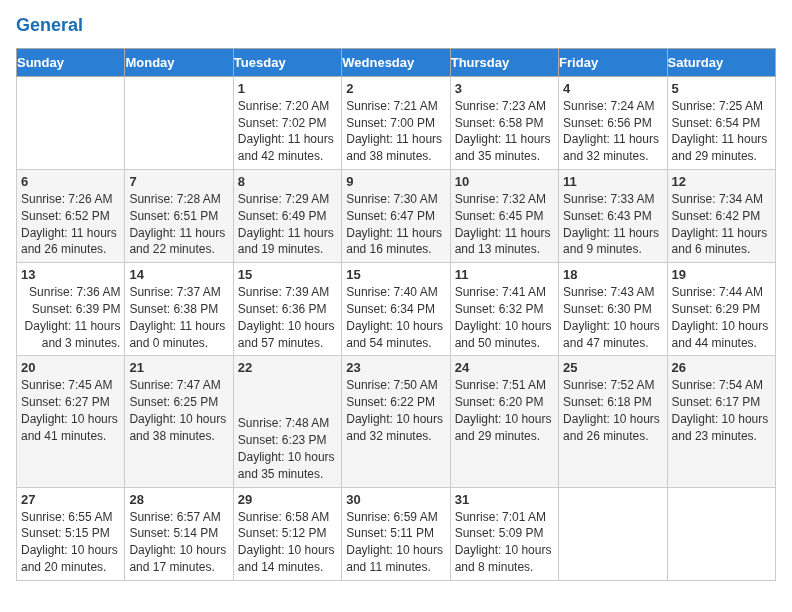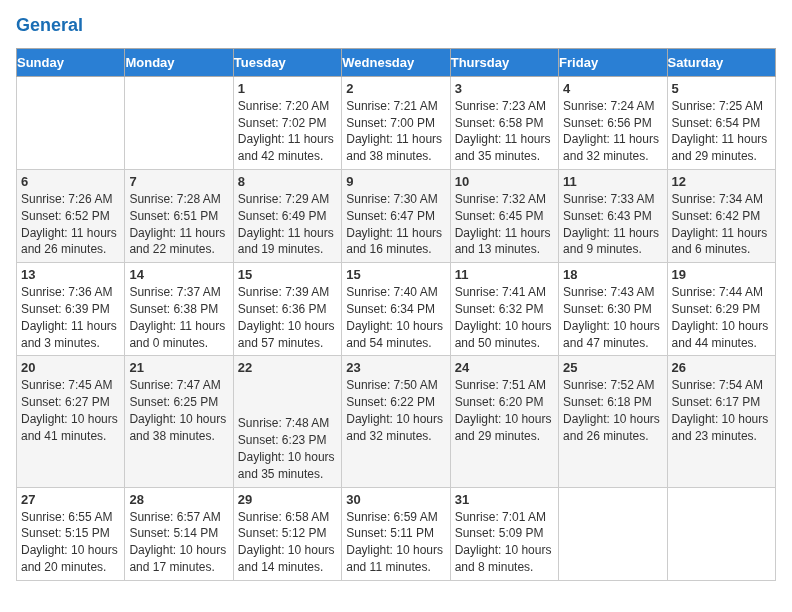--- a/index.html
+++ b/index.html
@@ -186,21 +186,21 @@
         <td>
           <span class="day-num">12</span>
           <div class="day-detail" style="white-space: pre-line;">Sunrise: 7:34 AM
 Sunset: 6:42 PM
 Daylight: 11 hours and 6 minutes.</div>
         </td>
       </tr>
       <tr>
         <td>
           <span class="day-num">13</span>
-          <div class="day-detail" style="white-space: pre-line;">Sunrise: 7:36 AM
+          <div class="day-detail" style="white-space: pre-line; text-align: right;">Sunrise: 7:36 AM
 Sunset: 6:39 PM
 Daylight: 11 hours and 3 minutes.</div>
         </td>
         <td>
           <span class="day-num">14</span>
           <div class="day-detail" style="white-space: pre-line;">Sunrise: 7:37 AM
 Sunset: 6:38 PM
 Daylight: 11 hours and 0 minutes.</div>
         </td>
         <td>

